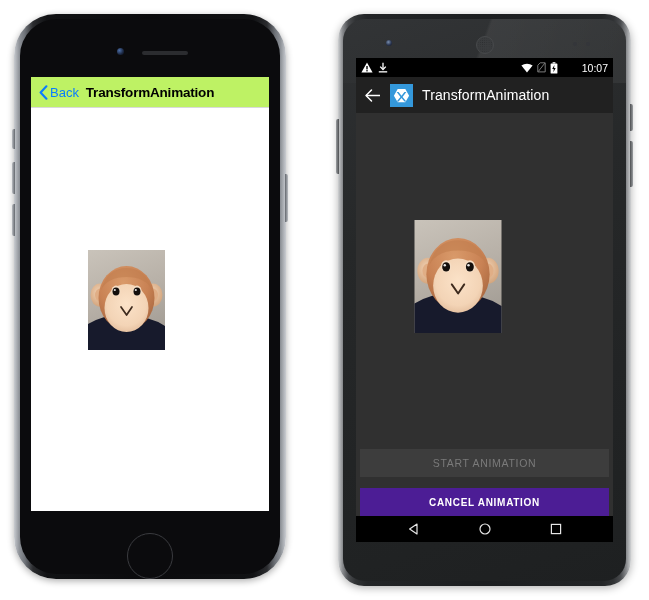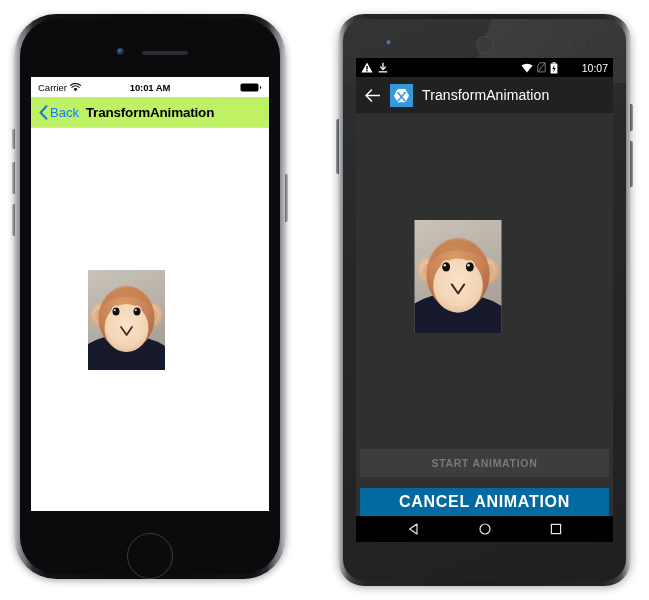--- a/index.html
+++ b/index.html
@@ -276,35 +276,35 @@
     position: absolute;
     left: 4px; right: 4px;
     top: 336px;
     height: 28px;
     background: #3d3d3d;
     display: flex;
     align-items: center;
     justify-content: center;
     color: #7a7a7a;
     font-size: 10.5px;
-    font-weight: bold;
+    font-weight: normal;
     letter-spacing: 0.7px;
     cursor: default;
   }
   #android-cancel-button {
     position: absolute;
     left: 4px; right: 4px;
     top: 375px;
     height: 28px;
-    background: #0369a1;
+    background: #4c1d95;
     display: flex;
     align-items: center;
     justify-content: center;
     color: #ffffff;
-    font-size: 16px;
+    font-size: 10px;
     font-weight: bold;
     letter-spacing: 0.7px;
     cursor: pointer;
   }
   #android-navbar {
     position: absolute;
     left: 0; right: 0; bottom: 0;
     height: 26px;
     background: #000000;
     display: flex;
@@ -323,37 +323,20 @@
   <div id="iphone-btn-left-1"></div>
   <div id="iphone-btn-left-2"></div>
   <div id="iphone-btn-left-3"></div>
   <div id="iphone-btn-right"></div>
   <div id="iphone-camera"></div>
   <div id="iphone-speaker"></div>
   <div id="iphone-home"></div>
 
   <div id="iphone-screen">
 
-    <div id="ios-statusbar">
-      <div id="ios-carrier">
-        <span>Carrier</span>
-        <svg id="ios-wifi-icon" width="11" height="9" viewBox="0 0 11 9">
-          <path d="M5.5 8.2 L3.5 5.9 a3 3 0 0 1 4 0 Z" fill="#000"></path>
-          <path d="M1.9 4.3 a5.4 5.4 0 0 1 7.2 0" stroke="#000" stroke-width="1.1" fill="none" stroke-linecap="round"></path>
-          <path d="M0.5 2.4 a7.6 7.6 0 0 1 10 0" stroke="#000" stroke-width="1.1" fill="none" stroke-linecap="round"></path>
-        </svg>
-      </div>
-      <div id="ios-time">10:01 AM</div>
-      <div id="ios-battery">
-        <svg width="22" height="9" viewBox="0 0 22 9">
-          <rect x="0.5" y="0.5" width="18" height="8" rx="1.8" fill="#000"></rect>
-          <path d="M20 3 v3 a1.6 1.6 0 0 0 1.2-1.5 A1.6 1.6 0 0 0 20 3 Z" fill="#000"></path>
-        </svg>
-      </div>
-    </div>
 
     <div id="ios-navbar">
       <div id="ios-back-button">
         <svg id="ios-back-chevron" width="9" height="15" viewBox="0 0 9 15">
           <path d="M7.4 1.3 L1.6 7.5 L7.4 13.7" stroke="#0a7cff" stroke-width="2.1" fill="none" stroke-linecap="round" stroke-linejoin="round"></path>
         </svg>
         <span>Back</span>
       </div>
       <div id="ios-nav-title">TransformAnimation</div>
     </div>

